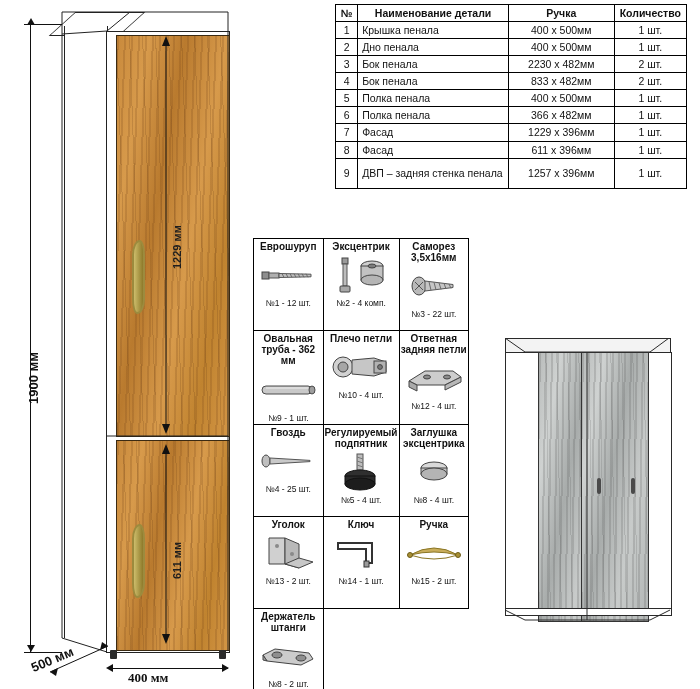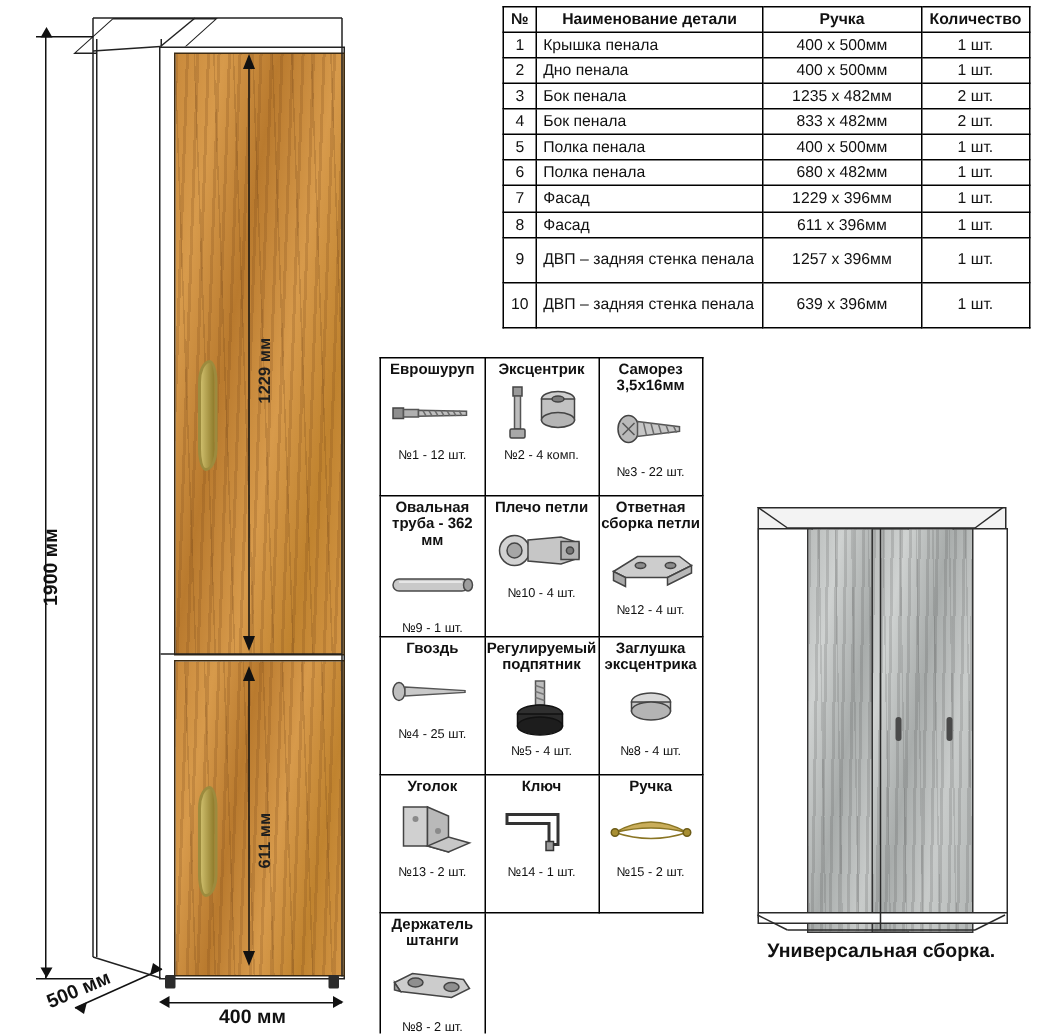--- a/index.html
+++ b/index.html
@@ -171,21 +171,21 @@
   <div class="vline" style="left:12px; top:20px; height:628px;"></div>
   <div class="arrow-up" style="left:9px;  top:14px;"></div>
   <div class="arrow-down" style="left:9px;  top:641px;"></div>
   <div class="hline" style="left:6px; top:20px; width:38px;"></div>
   <div class="hline" style="left:6px; top:648px; width:38px;"></div>
   <div class="dim-label rot90" style="left:8px; top:400px;">1900 мм</div>
 
   <div class="hline" style="left:92px; top:664px; width:118px;"></div>
   <div class="arrow-left" style="left:88px;  top:660px;"></div>
   <div class="arrow-right" style="left:204px; top:660px;"></div>
-  <div class="dim-label" style="left:128px; top:666px;">400 мм</div>
+  <div class="dim-label" style="left:110px; top:666px;font-family:Liberation Serif, serif;">400 мм</div>
 
   <svg width="120" height="60" style="position:absolute; left:24px; top:620px;">
     <line x1="8" y1="48" x2="66" y2="22" stroke="#111" stroke-width="1"></line>
     <polygon points="8,48 16,44 14,52" fill="#111"></polygon>
     <polygon points="66,22 58,26 60,18" fill="#111"></polygon>
   </svg>
   <div class="dim-label" style="left:12px; top:648px; transform:rotate(-23deg);">500 мм</div>
 
   <svg width="40" height="670" style="position:absolute; left:128px; top:0;">
     <line x1="20" y1="40" x2="20" y2="424" stroke="#111" stroke-width="1"></line>
@@ -223,63 +223,57 @@
       </tr>
     <tr>
         <td>2</td>
         <td class="name">Дно пенала</td>
         <td>400 х 500мм</td>
         <td>1 шт.</td>
       </tr>
     <tr>
         <td>3</td>
         <td class="name">Бок пенала</td>
-        <td>1235 х 482мм</td>
+        <td>2230 х 482мм</td>
         <td>2 шт.</td>
       </tr>
     <tr>
         <td>4</td>
         <td class="name">Бок пенала</td>
         <td>833 х 482мм</td>
         <td>2 шт.</td>
       </tr>
     <tr>
         <td>5</td>
         <td class="name">Полка пенала</td>
         <td>400 х 500мм</td>
         <td>1 шт.</td>
       </tr>
     <tr>
         <td>6</td>
         <td class="name">Полка пенала</td>
-        <td>680 х 482мм</td>
+        <td>366 х 482мм</td>
         <td>1 шт.</td>
       </tr>
     <tr>
         <td>7</td>
         <td class="name">Фасад</td>
         <td>1229 х 396мм</td>
         <td>1 шт.</td>
       </tr>
     <tr>
         <td>8</td>
         <td class="name">Фасад</td>
         <td>611 х 396мм</td>
         <td>1 шт.</td>
       </tr>
     <tr style="height:30px;">
         <td>9</td>
         <td class="name">ДВП – задняя стенка пенала</td>
         <td>1257 х 396мм</td>
-        <td>1 шт.</td>
-      </tr>
-    <tr style="height:30px;">
-        <td>10</td>
-        <td class="name">ДВП – задняя стенка пенала</td>
-        <td>639 х 396мм</td>
         <td>1 шт.</td>
       </tr>
   </tbody>
 </table>
 
 <table id="hardware">
   <tbody>
       <tr>
     <td>
       <div class="hw-title">Еврошуруп</div>
@@ -356,21 +350,21 @@
           <circle cx="13" cy="17" r="10" fill="#d2d2d2" stroke="#444"></circle>
           <circle cx="13" cy="17" r="5" fill="#a6a6a6" stroke="#444"></circle>
           <path d="M22 10 L44 8 L56 12 L56 22 L44 26 L22 24 Z" fill="#c6c6c6" stroke="#444"></path>
           <rect x="44" y="11" width="12" height="12" fill="#b2b2b2" stroke="#444"></rect>
           <circle cx="50" cy="17" r="2.4" fill="#777" stroke="#444"></circle>
         </svg>
       </div>
       <div class="hw-qty">№10 - 4 шт.</div>
     </td>
     <td>
-      <div class="hw-title">Ответная сборка петли</div>
+      <div class="hw-title">Ответная задняя петли</div>
       <div class="hw-art">
         <svg width="62" height="30">
           <path d="M6 18 L22 8 L50 8 L58 14 L42 22 L14 22 Z" fill="#cdcdcd" stroke="#444"></path>
           <path d="M6 18 L6 24 L14 28 L14 22 Z" fill="#a9a9a9" stroke="#444"></path>
           <path d="M42 22 L42 27 L58 19 L58 14 Z" fill="#b8b8b8" stroke="#444"></path>
           <ellipse cx="24" cy="14" rx="3.5" ry="2" fill="#8c8c8c" stroke="#444"></ellipse>
           <ellipse cx="44" cy="14" rx="3.5" ry="2" fill="#8c8c8c" stroke="#444"></ellipse>
         </svg>
       </div>
       <div class="hw-qty">№12 - 4 шт.</div>
@@ -486,14 +480,13 @@
   <div class="wd-base"></div>
   <svg width="205" height="300" style="position:absolute; left:0; top:0; pointer-events:none;">
     <line x1="20" y1="0" x2="40" y2="14" stroke="#2a2a2a" stroke-width="1"></line>
     <line x1="184" y1="0" x2="165" y2="14" stroke="#2a2a2a" stroke-width="1"></line>
     <line x1="102" y1="14" x2="102" y2="282" stroke="#2a2a2a" stroke-width="1"></line>
     <line x1="40" y1="14" x2="165" y2="14" stroke="#2a2a2a" stroke-width="1"></line>
     <line x1="20" y1="272" x2="40" y2="282" stroke="#2a2a2a" stroke-width="1"></line>
     <line x1="185" y1="272" x2="165" y2="282" stroke="#2a2a2a" stroke-width="1"></line>
     <line x1="40" y1="282" x2="165" y2="282" stroke="#2a2a2a" stroke-width="1"></line>
   </svg>
-  <div class="wd-caption">Универсальная сборка.</div>
 </div>
 
 </body></html>

